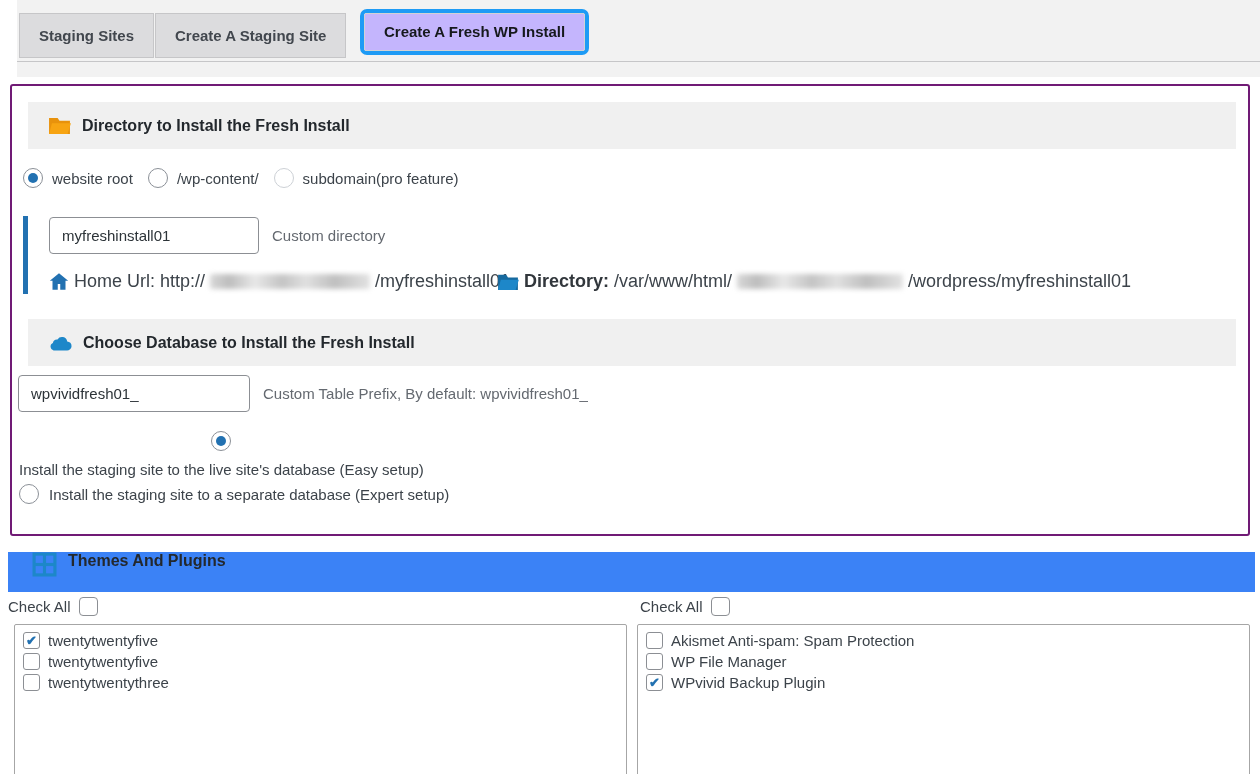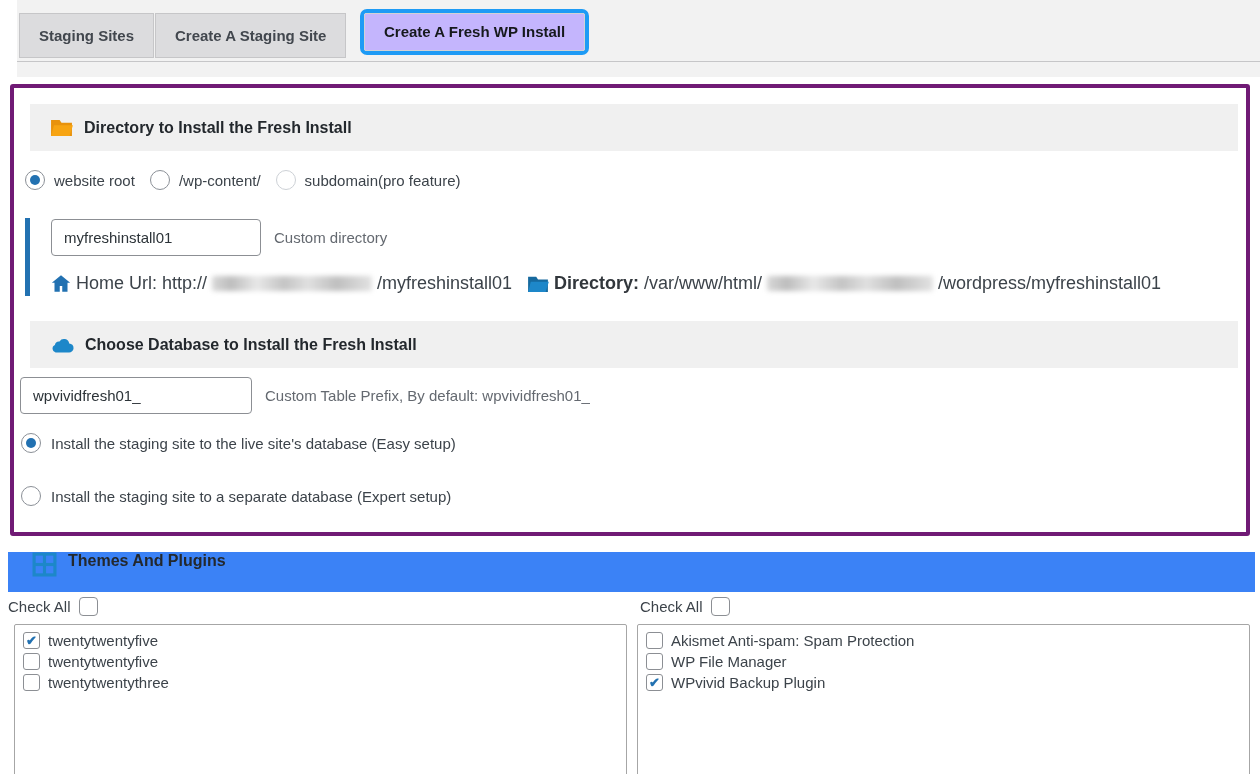--- a/index.html
+++ b/index.html
@@ -26,21 +26,21 @@
   }
   .tab-active {
     height:38px; line-height:36px; padding:0 19px; background:#c4b5fd;
     border:1px solid #d2d2d4; border-radius:2px;
     font-size:15px; font-weight:700; color:#16191c; white-space:nowrap; cursor:pointer;
   }
 
   
   .panel {
     position:absolute; left:10px; top:84px; width:1240px; height:452px;
-    background:#fff; border:4px solid #701a75; border-radius:3px;
+    background:#fff; border:2px solid #701a75; border-radius:3px;
   }
   .section-header {
     position:absolute; left:16px; width:1208px; height:47px; background:#f0f0f0;
     display:flex; align-items:center; gap:11px; padding-left:20px;
   }
   .sh-1 { top:16px; }
   .sh-2 { top:233px; }
   .section-title { font-size:16px; font-weight:700; color:#23282d; }
 
   .icon { flex:none; display:inline-flex; }
@@ -65,33 +65,33 @@
     font-family:inherit; font-size:15px; color:#2c3338; padding:0 12px;
   }
   .gray-label { color:#646970; font-size:15px; }
 
   .dir-input-row { position:absolute; left:37px; top:131px; display:flex; align-items:center; gap:13px; }
   .dir-input-row .text-input { width:210px; }
 
   .url-row { position:absolute; left:37px; top:185px; height:22px; width:1180px; font-size:18px; }
   .home-group, .dir-group { display:flex; align-items:center; gap:5px; white-space:nowrap; }
   .home-group { position:absolute; left:0; top:0; }
-  .dir-group  { position:absolute; left:476px; top:0; }
+  .dir-group  { position:absolute; left:448px; top:0; }
   .bold-label { font-weight:700; color:#32373c; }
   .blur {
     display:inline-block; height:15px; border-radius:2px; filter:blur(2.5px); flex:none;
     background:linear-gradient(90deg,#d8d8d8 0%,#bdbdbd 12%,#e8e8e8 28%,#c4c4c4 45%,#e0e0e0 60%,#bfbfbf 78%,#e2e2e2 100%);
   }
   .blur-url { width:160px; } .blur-dir { width:166px; }
 
   .prefix-row { position:absolute; left:6px; top:289px; display:flex; align-items:center; gap:13px;justify-content:flex-end; }
   .prefix-row .text-input { width:232px; }
 
   .db-opt { position:absolute; display:flex; align-items:center; gap:10px; font-size:15px; cursor:pointer; }
-  .db-opt-1 { left:7px; top:345px; }
+  .db-opt-1 { left:7px; top:345px;flex-direction:column; }
   .db-opt-2 { left:7px; top:398px; }
 
   
   .tp-header {
     position:absolute; left:8px; top:552px; width:1247px; height:40px; background:#3b82f6;
     display:flex; align-items:flex-start; gap:11px; padding-left:24px;
   }
   .check-all { position:absolute; top:597px; display:flex; align-items:center; gap:8px; font-size:15px; }
   .ca-left { left:8px; } .ca-right { left:640px; }
 

